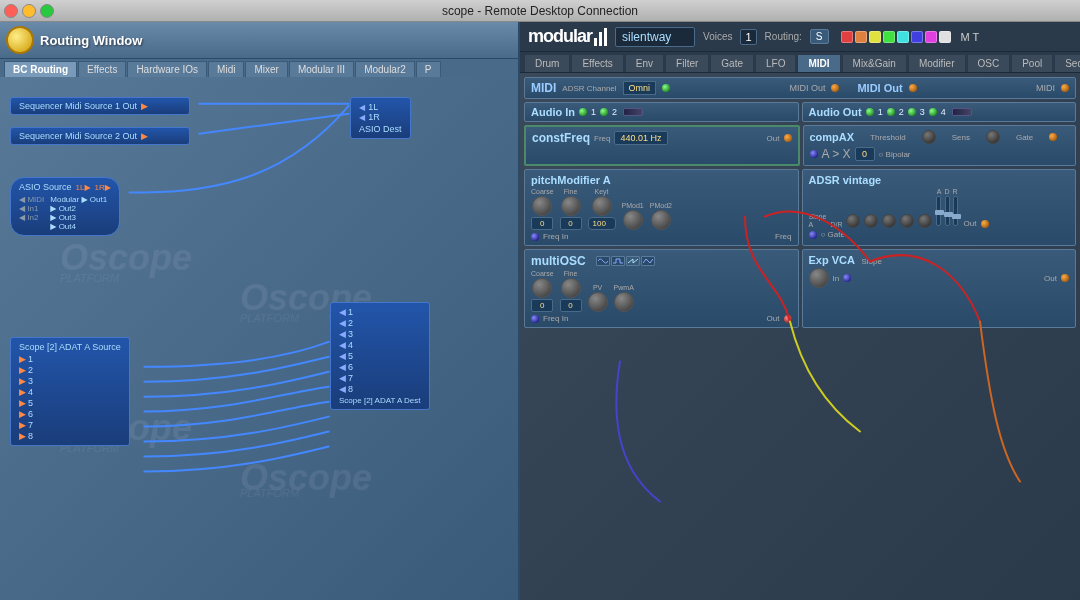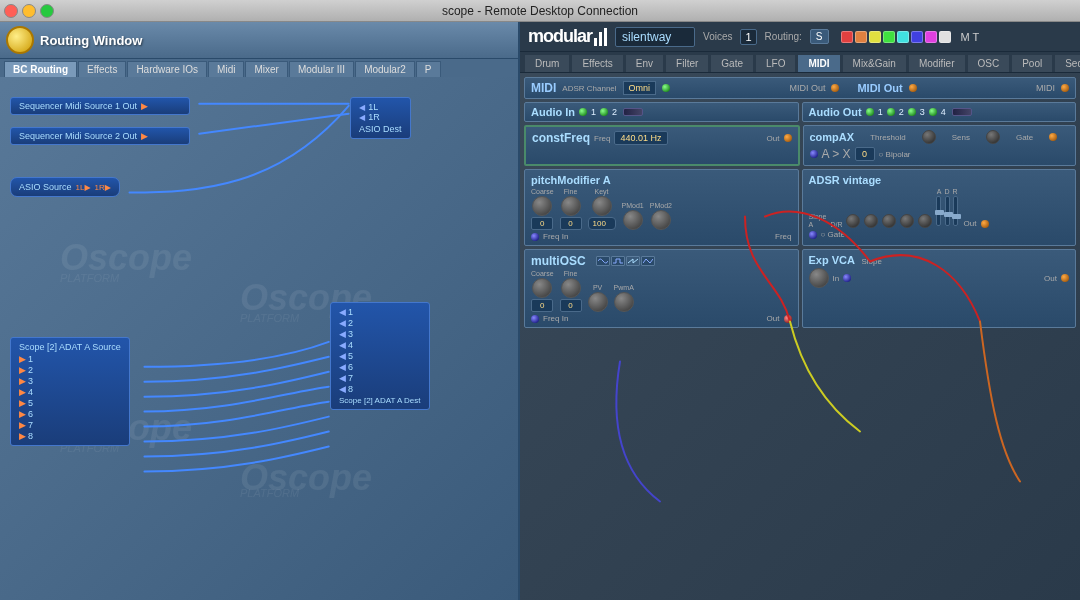--- a/index.html
+++ b/index.html
@@ -352,25 +352,38 @@
           <span style="color:#88aaff;font-size:8px;">◀</span>
           <span>1L</span>
         </div>
         <div style="display:flex;align-items:center;gap:3px;">
           <span style="color:#88aaff;font-size:8px;">◀</span>
           <span>1R</span>
         </div>
         <div style="font-size:9px;color:#aaddff;margin-top:2px;">ASIO Dest</div>
       </div>
 
-      <div style="position:absolute;top:100px;left:10px;background:linear-gradient(to bottom,#2255aa,#1a3d7a);border:1px solid #4477cc;border-radius:7px;padding:4px 8px;font-size:9px;color:#aaddff;">
+      <div style="position:absolute;top:100px;left:10px;background:linear-gradient(to bottom,#2255aa,#1a3d7a);border:1px solid #4477cc;border-radius:14px;padding:4px 8px;font-size:9px;color:#aaddff;">
         <div style="display:flex;align-items:center;gap:4px;">
           <span>ASIO Source</span>
           <span style="color:#ff8844;font-size:8px;">1L▶</span>
           <span style="color:#ff8844;font-size:8px;">1R▶</span>
+        </div>
+        <div style="display:flex;gap:6px;margin-top:3px;font-size:8px;color:#8899aa;">
+          <div>
+            <div>◀ MIDI</div>
+            <div>◀ In1</div>
+            <div>◀ In2</div>
+          </div>
+          <div style="font-size:8px;color:#aaddff;">
+            <div>Modular ▶ Out1</div>
+            <div>▶ Out2</div>
+            <div>▶ Out3</div>
+            <div>▶ Out4</div>
+          </div>
         </div>
       </div>
 
       <div style="position:absolute;top:260px;left:10px;background:linear-gradient(to bottom,#2255aa,#1a3d7a);border:1px solid #4477cc;border-radius:3px;padding:4px 8px;font-size:9px;color:#aaddff;">
         <div>Scope [2] ADAT A Source</div>
         <div style="display:flex;flex-direction:column;gap:1px;margin-top:2px;">
           <div style="display:flex;align-items:center;gap:2px;">
               <span style="color:#ff8844;">▶</span>
               <span>1</span>
             </div>

